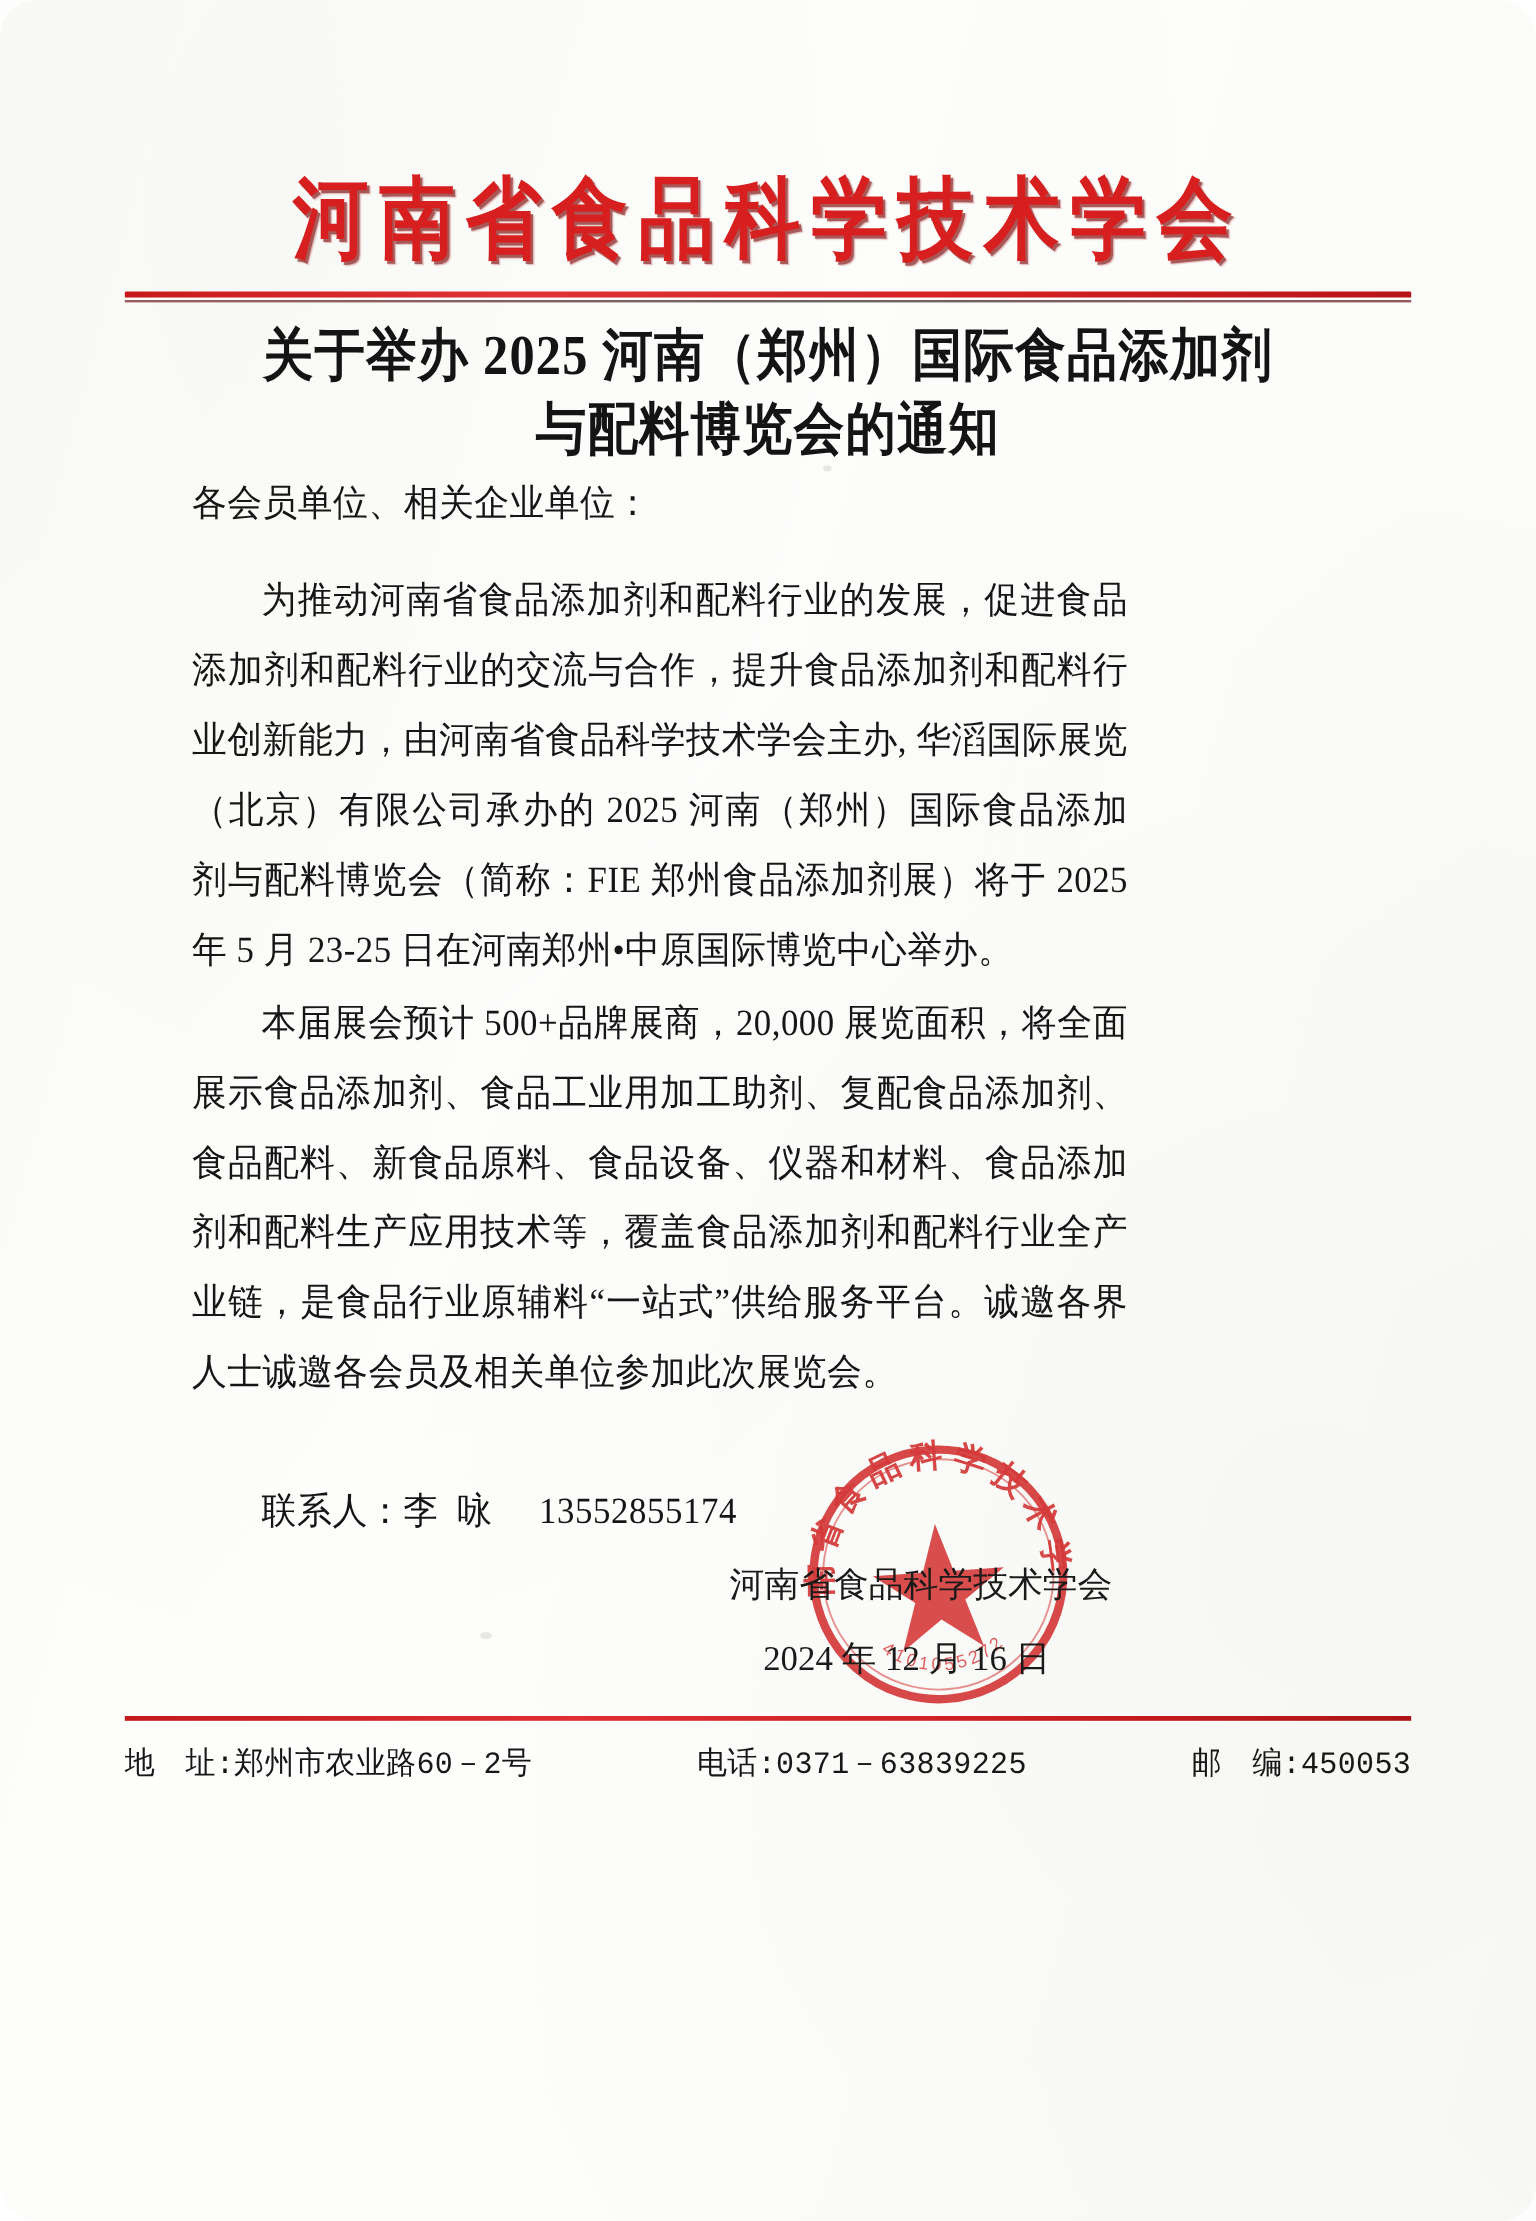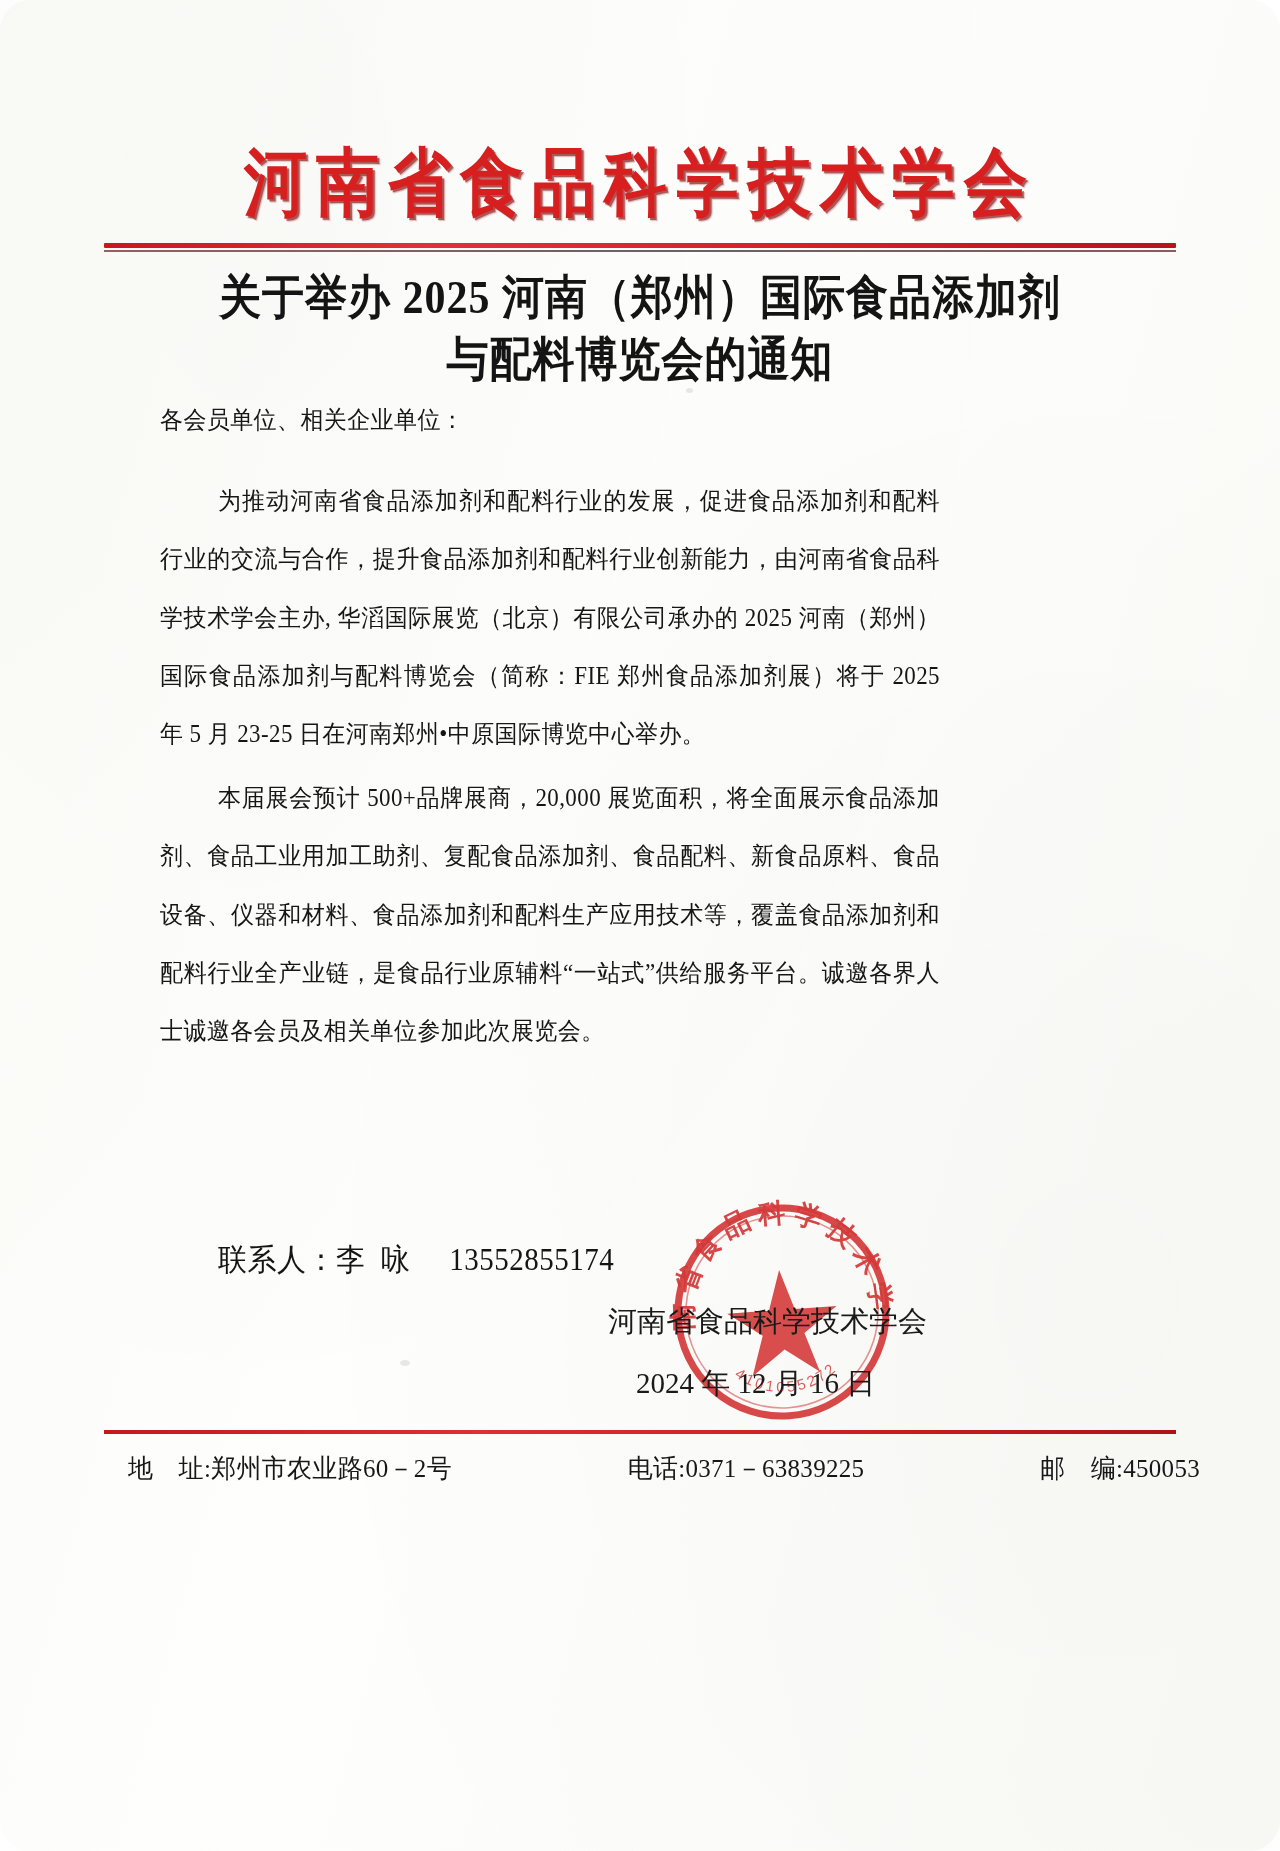--- a/index.html
+++ b/index.html
@@ -92,21 +92,21 @@
     display: block;
     transform: scaleY(1.12);
     transform-origin: center;
   }
 
   .body-block {
     position: absolute;
     top: 393px;
     left: 160px;
     width: 780px;
-    font-size: 23px;
+    font-size: 29px;
     line-height: 55px;
     color: #161616;
     letter-spacing: 0.4px;
     font-family: "Liberation Serif", "DejaVu Serif", serif;
   }
   .salutation {
     margin: 0 0 24px 0;
     transform: scaleY(1.06);
     transform-origin: left center;
   }
@@ -171,22 +171,21 @@
     position: absolute;
     top: 1452px;
     left: 104px;
     width: 1072px;
     display: flex;
     justify-content: space-between;
     align-items: baseline;
     font-size: 25px;
     color: #171717;
     letter-spacing: 0.3px;
-    font-family: Liberation Serif, serif;
-    margin-left: 24px;
+    font-family: Liberation Mono, monospace;
   }
   .footer span { white-space: pre; transform: scaleY(1.04); }
   .footer .f-addr { flex: 0 0 auto; }
   .footer .f-tel  { flex: 0 0 auto; margin-left: 30px; }
   .footer .f-zip  { flex: 0 0 auto; margin-left: 30px; }
 
   .smudge {
     position: absolute;
     pointer-events: none;
     background: rgba(40,40,40,0.10);

